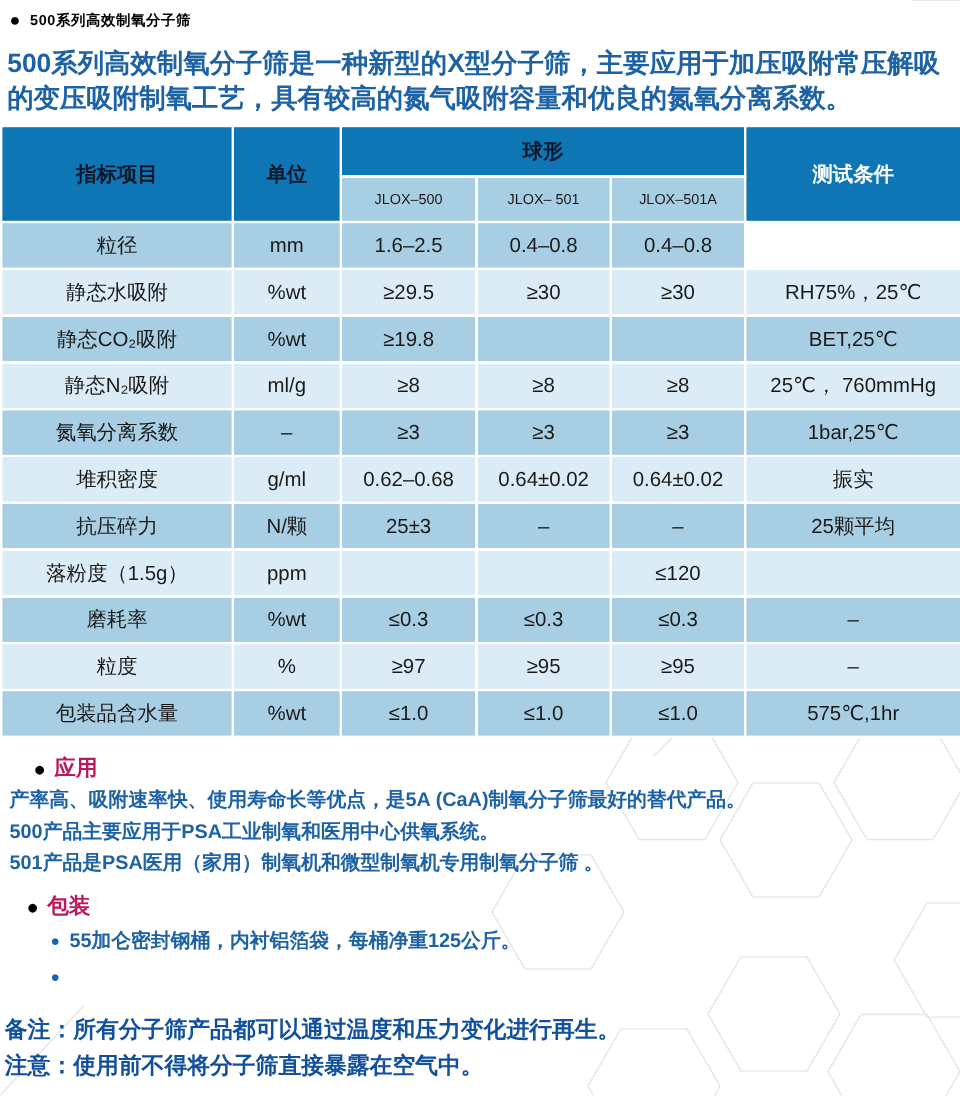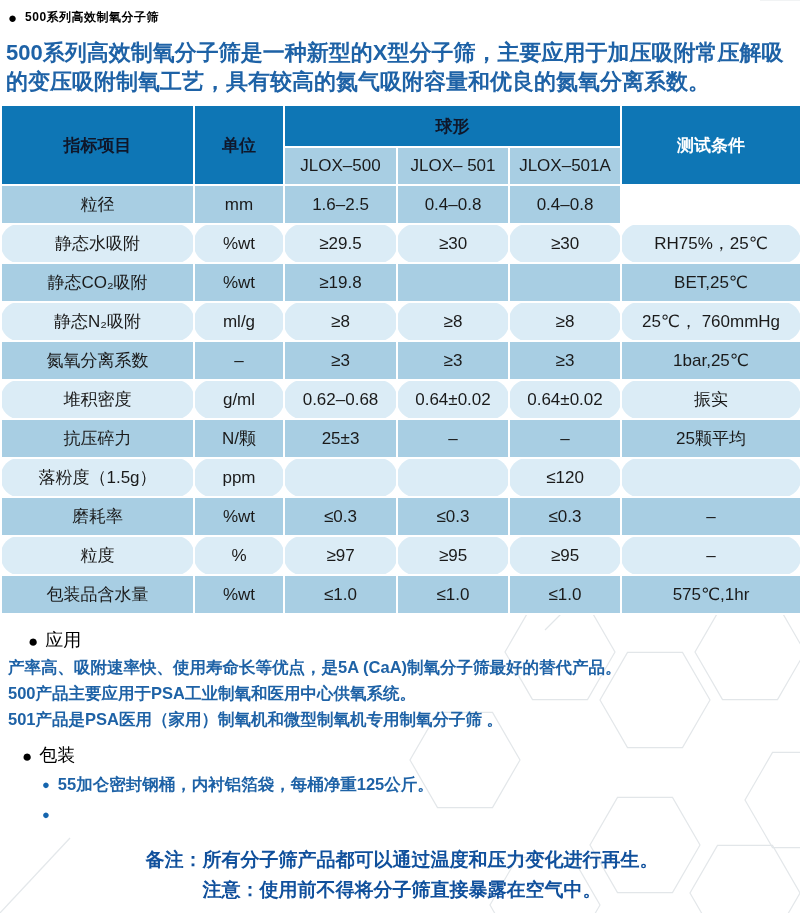--- a/index.html
+++ b/index.html
@@ -27,42 +27,42 @@
   .intro{margin:12px 0 0 6px;color:var(--text-blue);font-size:22px;line-height:29px;font-weight:bold;}
 
   
   table.spec{border-collapse:collapse;table-layout:fixed;width:800px;margin-top:8px;}
   table.spec th,table.spec td{
     border:2px solid #ffffff;padding:0;text-align:center;vertical-align:middle;
     overflow:hidden;white-space:nowrap;
   }
   table.spec thead th{background:var(--header-blue);color:#0f172a;font-weight:bold;font-size:17px;}
   table.spec tr.head-top th{height:40px;}
-  table.spec tr.model-row th{background:var(--row-medium);color:#1a1a1a;font-weight:normal;font-size:17px;height:36px;}
+  table.spec tr.model-row th{background:var(--row-medium);color:#1a1a1a;font-weight:normal;font-size:12px;height:36px;}
   table.spec th.cond-head{background:var(--header-blue);color:#ffffff;font-weight:bold;}
   table.spec tbody td{font-size:17px;color:#1a1a1a;height:37px;}
   table.spec tbody tr.medium td{background:var(--row-medium);}
-  table.spec tbody tr.light td{background:var(--row-light);border-radius:18px;}
+  table.spec tbody tr.light td{background:var(--row-light);}
 
   
   .section{color:var(--text-blue);font-size:16.5px;line-height:26px;}
   .app{margin-top:12px;}
   .app-line{margin-left:8px;font-weight:bold;}
   .app-first{margin-left:28px;display:flex;align-items:baseline;}
   .sec-bullet{color:#000;font-size:17px;margin-right:7px;position:relative;top:1px;}
-  .sec-label{color:#000000;font-weight:normal;font-size:18px;margin-right:24px;}
+  .sec-label{color:#be185d;font-weight:bold;font-size:18px;margin-right:24px;}
 
   
   .pack{margin-top:10px;}
   .pack-head{margin-left:22px;display:flex;align-items:baseline;}
   .pack-item{margin-left:42px;display:flex;align-items:baseline;color:var(--text-blue);font-weight:bold;font-size:16.5px;line-height:30px;}
   .pack-dot{color:#1565ae;font-size:13px;margin-right:8px;position:relative;top:-1px;}
 
   
-  .notes{margin-top:14px;color:var(--note-blue);font-weight:bold;font-size:19px;line-height:30px;text-align:center;}
+  .notes{margin-top:14px;color:var(--note-blue);font-weight:bold;font-size:19px;line-height:30px;}
   .note-line{margin-left:4px;}
 </style>
 </head>
 <body style="--header-blue: #0e76b5; --row-medium: #a8cee3; --row-light: #dbecf6; --text-blue: #1e62a6; --note-blue: #10509c;">
 
 <svg id="watermark" width="800" height="913" viewBox="0 0 800 913" aria-hidden="true">
   <g fill="none" stroke="#ccd3d8" stroke-width="1.2" opacity="0.55">
     <polygon points="615,652 587.5,699.6 532.5,699.6 505,652 532.5,604.4 587.5,604.4"></polygon>
     <polygon points="710,700 682.5,747.6 627.5,747.6 600,700 627.5,652.4 682.5,652.4"></polygon>
     <polygon points="805,652 777.5,699.6 722.5,699.6 695,652 722.5,604.4 777.5,604.4"></polygon>

